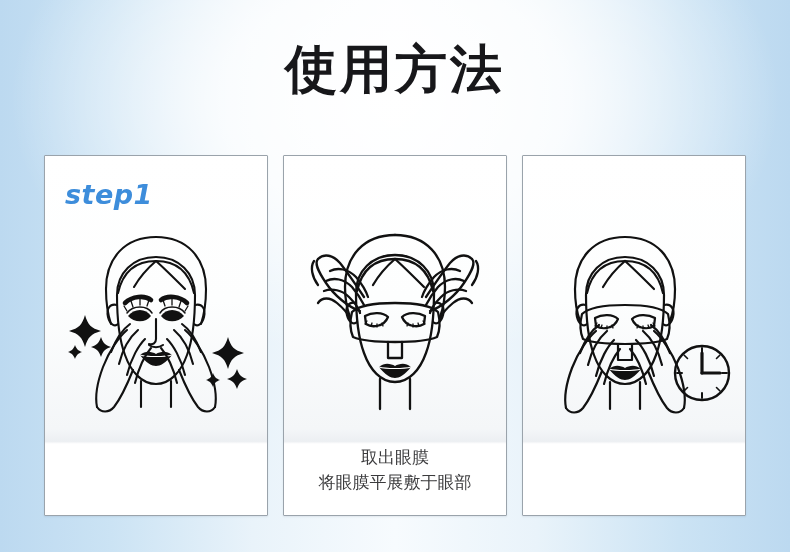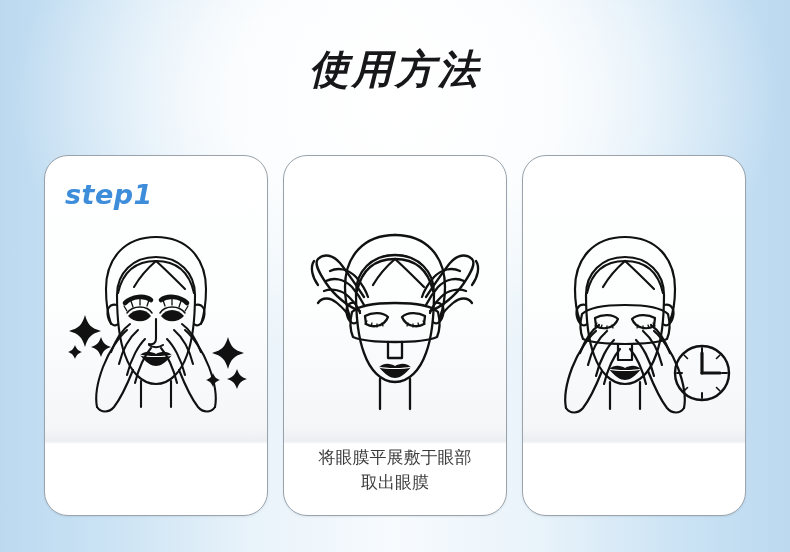--- a/index.html
+++ b/index.html
@@ -22,44 +22,43 @@
       linear-gradient(90deg, #bcd9f0 0%, #cbe3f4 14%, #e9f3fa 32%, #f7fbfe 50%, #e9f3fa 68%, #cbe3f4 86%, #bcd9f0 100%);
     box-sizing: border-box;
   }
 
   #title {
     position: absolute;
     top: 38px;
     left: 0;
     width: 790px;
     text-align: center;
-    font-size: 40px;
+    font-size: 52px;
     line-height: 62px;
     letter-spacing: 3px;
     color: #17171a;
     font-weight: 700;
     font-family: "DejaVu Sans", "Liberation Sans", sans-serif;
-    font-style: italic;
   }
 
   #cards {
     position: absolute;
     top: 155px;
     left: 44px;
     width: 702px;
     height: 361px;
     display: flex;
     justify-content: space-between;
   }
 
   .card {
     position: relative;
     width: 224px;
     height: 361px;
-    border-radius: 24px;
+    border-radius: 1px;
     border: 1px solid #9aa3ab;
     box-sizing: border-box;
     background:
       linear-gradient(180deg,
         #ffffff 0%,
         #fdfefe 40%,
         #f4f6f8 76%,
         #eceff2 79.5%,
         #ffffff 80.2%,
         #ffffff 100%);
@@ -231,22 +230,22 @@
           <path d="M172 32 C166 26 157 28 150 36 C142 46 134 58 126 70"></path>
           <path d="M160 44 C152 40 142 42 134 50 C128 57 124 64 122 70"></path>
           <path d="M164 54 C156 50 146 52 138 60 C132 67 128 74 126 78"></path>
           <path d="M166 64 C158 61 148 63 141 70 C135 76 131 82 130 86"></path>
           <path d="M172 76 C168 70 160 70 153 76 C147 81 142 87 140 91"></path>
           <path d="M176 34 C180 40 178 50 172 58"></path>
         </svg>
       </div>
 
       <div class="caption">
+        <span class="line">取出眼膜</span>
         <span class="line">将眼膜平展敷于眼部</span>
-        <span class="line">取出眼膜</span>
       </div>
     </div>
 
     <div class="card">
 
       <div class="art">
         <svg width="195" height="205" viewBox="0 0 195 205" fill="none" stroke="#111111" stroke-width="2.2" stroke-linecap="round" stroke-linejoin="round">
 
           <path d="M88 10 C57 10 38 31 38 62 C38 75 40 86 43 94"></path>
           <path d="M88 10 C119 10 138 31 138 62 C138 75 136 86 133 94"></path>

